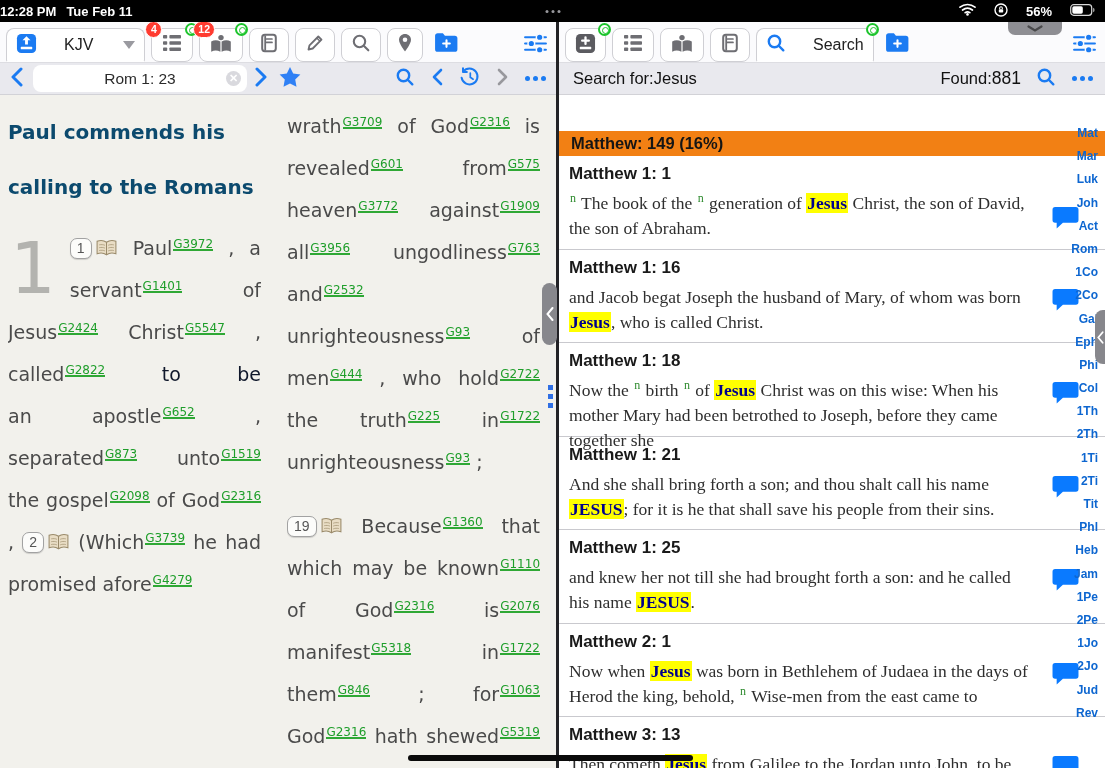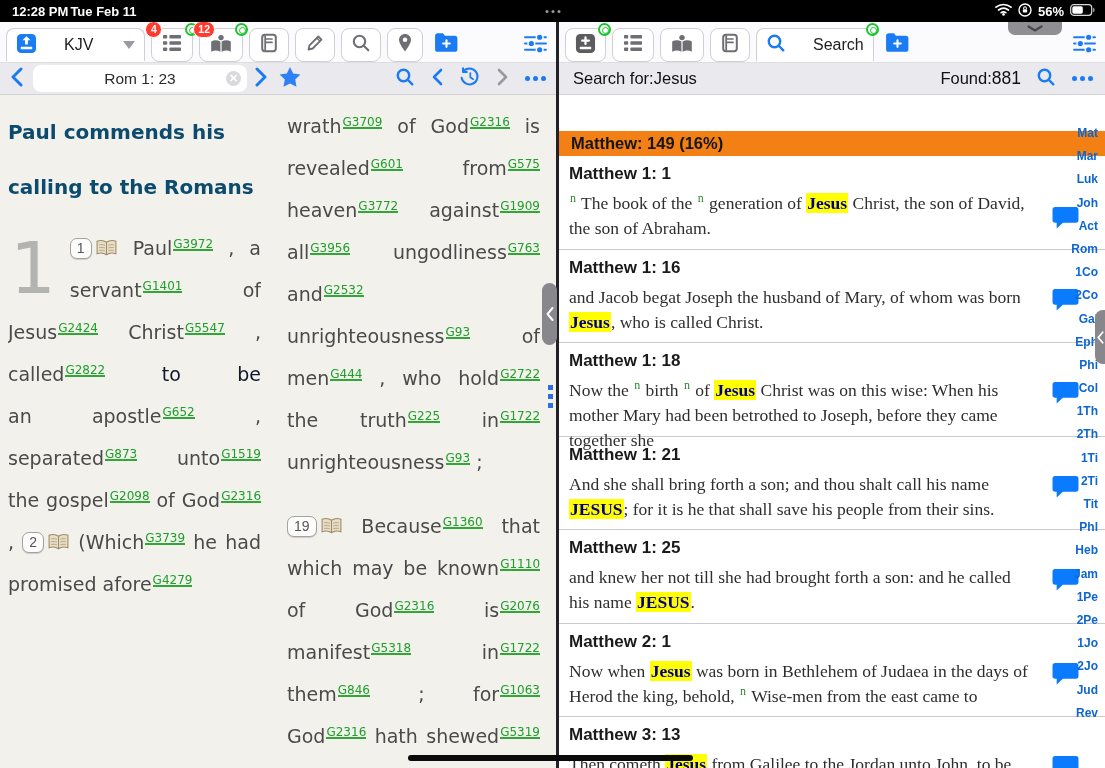--- a/index.html
+++ b/index.html
@@ -3,24 +3,24 @@
 <meta charset="utf-8">
 <style>
   * { margin:0; padding:0; box-sizing:border-box; }
   html,body { width:1105px; height:768px; overflow:hidden; background:#fff;
               font-family:"Liberation Sans", sans-serif; }
   #screen { position:relative; width:1105px; height:768px; background:#fff; overflow:hidden; }
 
   
   #statusbar { position:absolute; left:0; top:0; width:1105px; height:22px; background:#000;
     display:flex; align-items:center; color:#fff; font-size:13px; font-weight:600; }
-  #statusbar .sb-left { margin-left:12px; display:flex; gap:2px; }
+  #statusbar .sb-left { margin-left:0; display:flex; gap:10px; }
   #statusbar .sb-center { position:absolute; left:50%; transform:translateX(-50%); display:flex; gap:3px; }
   #statusbar .sb-center i { width:3px; height:3px; border-radius:50%; background:#98989D; }
-  #statusbar .sb-right { margin-left:auto; margin-right:10px; display:flex; align-items:center; gap:6px; }
+  #statusbar .sb-right { margin-left:auto; margin-right:10px; display:flex; align-items:center; gap:18px; }
 
   
   .pane { position:absolute; top:22px; height:746px; overflow:hidden; }
   #pane-left  { left:0; width:556px; background:#F2F1EC; }
   #pane-right { left:559px; width:546px; background:#fff; }
   #split-divider { position:absolute; left:556px; top:22px; width:3px; height:746px; background:#222226; z-index:30; }
 
   
   .toolbar { height:40px; background:#FBFBFD; display:flex; align-items:flex-end; padding:0 8px 0 6px; position:relative; }
   .tab { height:34px; background:#fff; border:1px solid #CFCFD4; border-radius:8px; display:flex;

